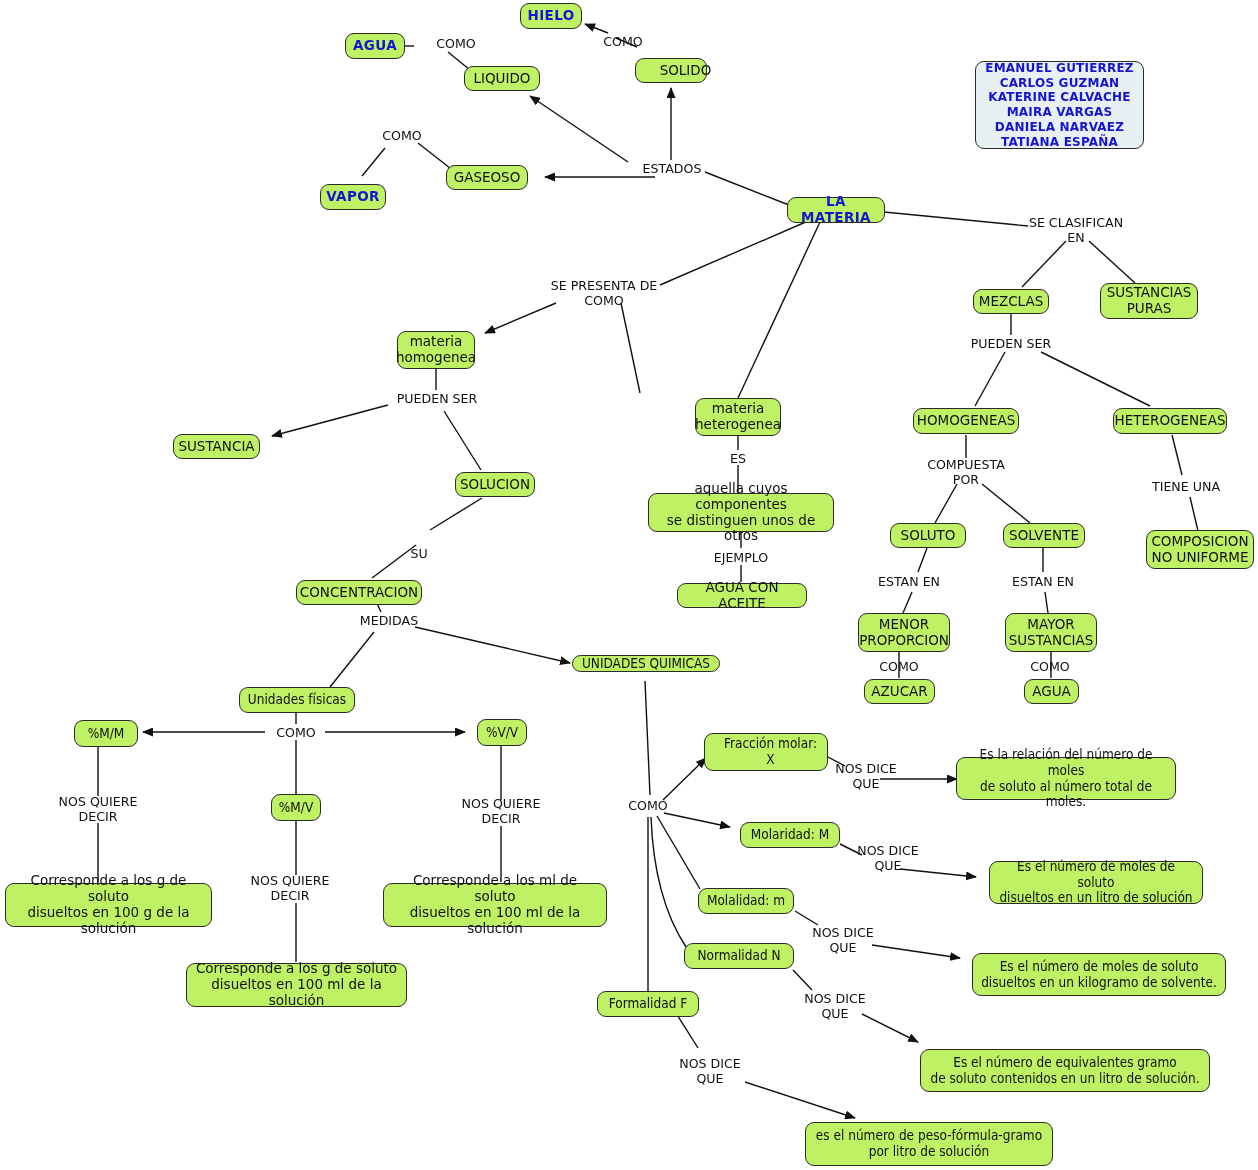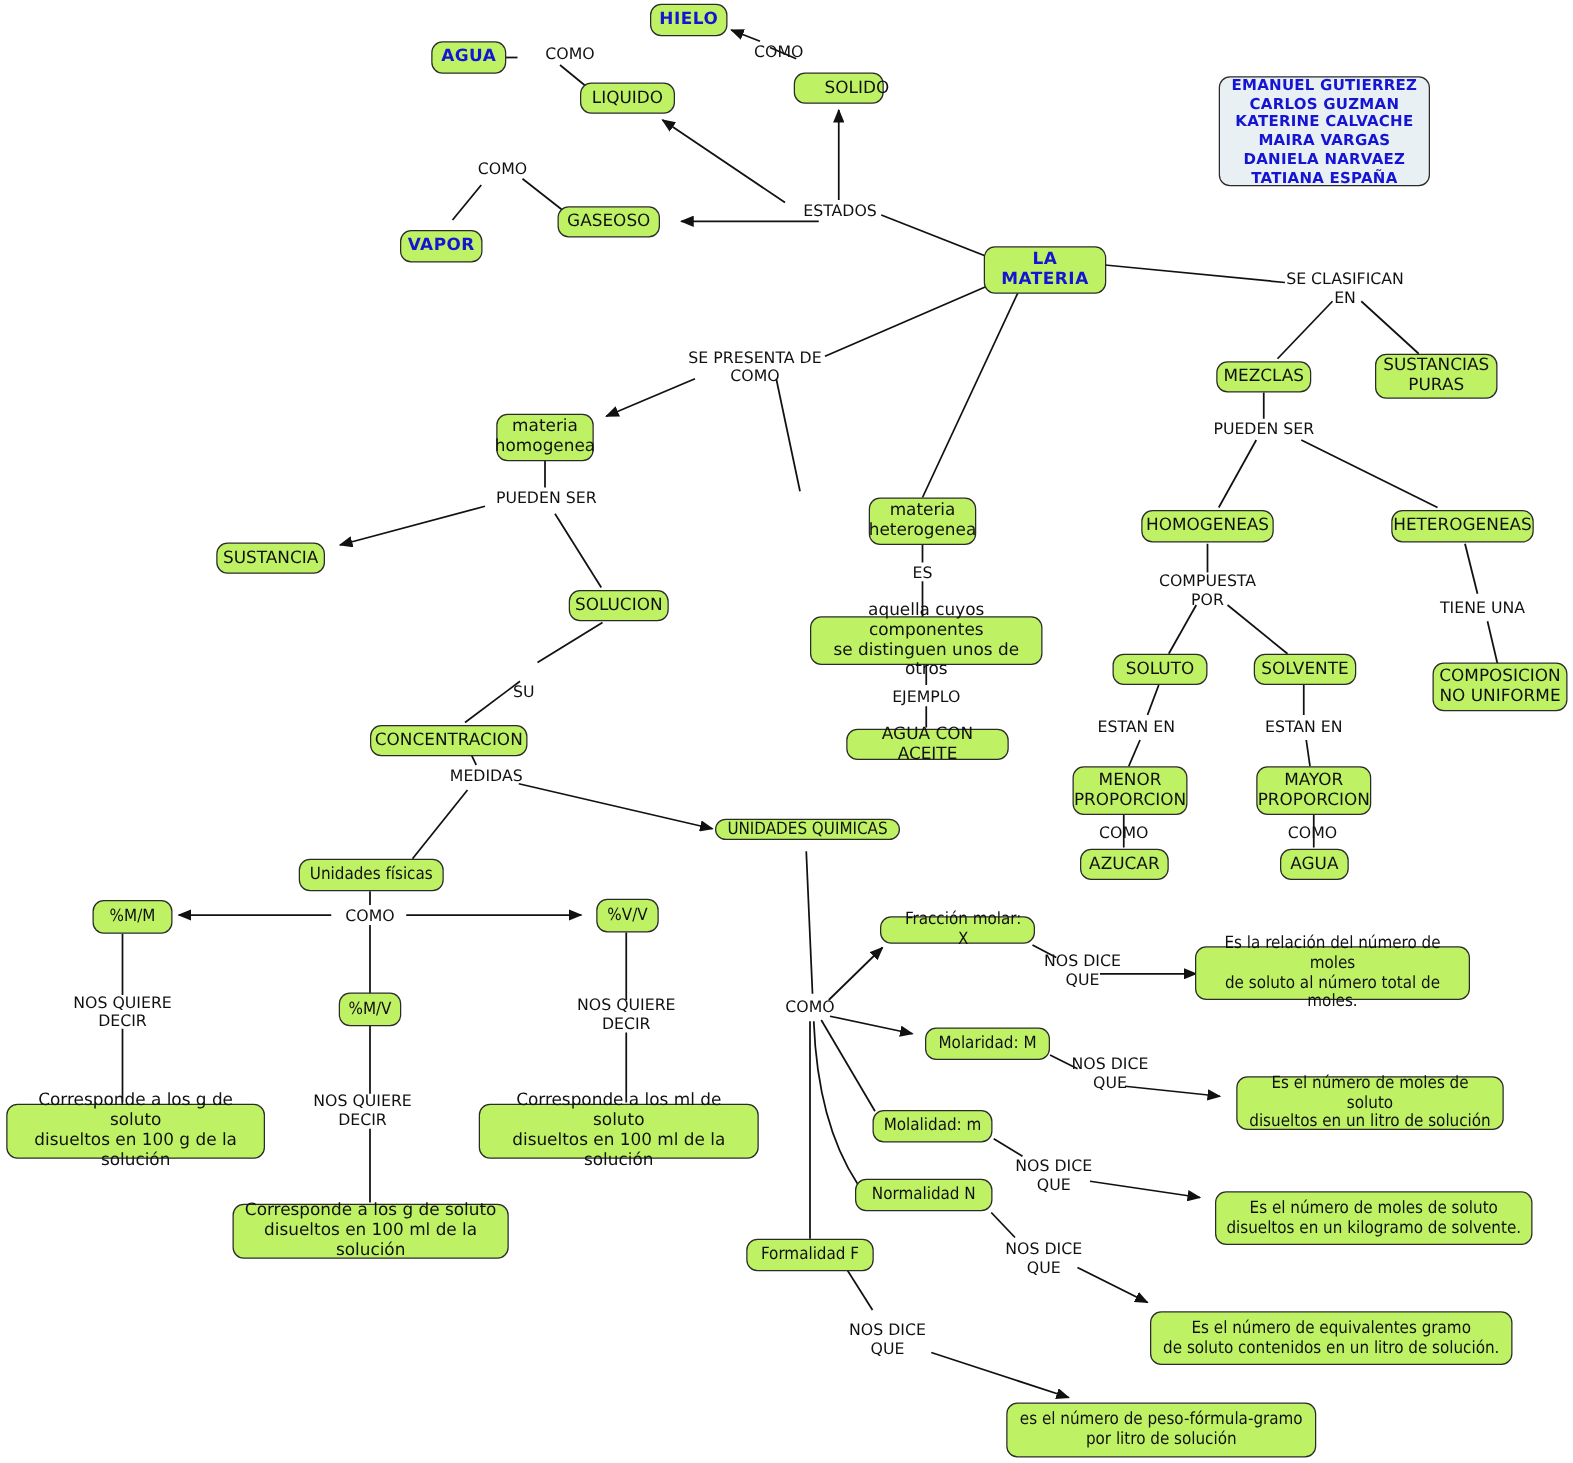--- a/index.html
+++ b/index.html
@@ -167,40 +167,40 @@
 <div class="node hl" style="left:345px;top:33px;width:60px;height:26px;">AGUA</div>
 
 <div class="node" style="left:464px;top:66px;width:76px;height:25px;">LIQUIDO</div>
 
 <div class="node" style="left:635px;top:58px;width:72px;height:25px;padding-left:36px;">SOLIDO</div>
 
 <div class="node hl" style="left:320px;top:184px;width:66px;height:26px;">VAPOR</div>
 
 <div class="node" style="left:446px;top:165px;width:82px;height:25px;">GASEOSO</div>
 
-<div class="node hl" style="left:787px;top:197px;width:98px;height:38px;">LA MATERIA</div>
+<div class="node hl" style="left:787px;top:197px;width:98px;height:26px;">LA MATERIA</div>
 
 <div class="node" style="left:973px;top:289px;width:76px;height:25px;">MEZCLAS</div>
 
 <div class="node" style="left:1100px;top:283px;width:98px;height:36px;">SUSTANCIAS
 PURAS</div>
 
 <div class="node" style="left:913px;top:408px;width:106px;height:26px;">HOMOGENEAS</div>
 
 <div class="node" style="left:1113px;top:408px;width:114px;height:26px;">HETEROGENEAS</div>
 
 <div class="node" style="left:890px;top:523px;width:76px;height:25px;">SOLUTO</div>
 
 <div class="node" style="left:1003px;top:523px;width:82px;height:25px;">SOLVENTE</div>
 
 <div class="node" style="left:858px;top:613px;width:92px;height:39px;">MENOR
 PROPORCION</div>
 
 <div class="node" style="left:1005px;top:613px;width:92px;height:39px;">MAYOR
-PROPORCION</div>
+SUSTANCIAS</div>
 
 <div class="node" style="left:864px;top:679px;width:71px;height:25px;">AZUCAR</div>
 
 <div class="node" style="left:1024px;top:679px;width:55px;height:25px;">AGUA</div>
 
 <div class="node" style="left:1146px;top:530px;width:108px;height:39px;">COMPOSICION
 NO UNIFORME</div>
 
 <div class="node" style="left:397px;top:331px;width:78px;height:38px;">materia
 homogenea</div>
@@ -231,21 +231,21 @@
 
 <div class="node" style="left:5px;top:883px;width:207px;height:44px;">Corresponde a los g de soluto
 disueltos en 100 g de la solución</div>
 
 <div class="node" style="left:186px;top:963px;width:221px;height:44px;">Corresponde a los g de soluto
 disueltos en 100 ml de la solución</div>
 
 <div class="node" style="left:383px;top:883px;width:224px;height:44px;">Corresponde a los ml de soluto
 disueltos en 100 ml de la solución</div>
 
-<div class="node narrow" style="left:704px;top:733px;width:124px;height:22px;padding-left:16px;">Fracción molar: X</div>
+<div class="node narrow" style="left:704px;top:733px;width:124px;height:38px;padding-left:16px;">Fracción molar: X</div>
 
 <div class="node narrow" style="left:740px;top:822px;width:100px;height:26px;">Molaridad: M</div>
 
 <div class="node narrow" style="left:698px;top:888px;width:96px;height:26px;">Molalidad: m</div>
 
 <div class="node narrow" style="left:684px;top:943px;width:110px;height:26px;">Normalidad N</div>
 
 <div class="node narrow" style="left:597px;top:991px;width:102px;height:26px;">Formalidad F</div>
 
 <div class="node narrow" style="left:956px;top:757px;width:220px;height:43px;">Es la relación del  número de moles

